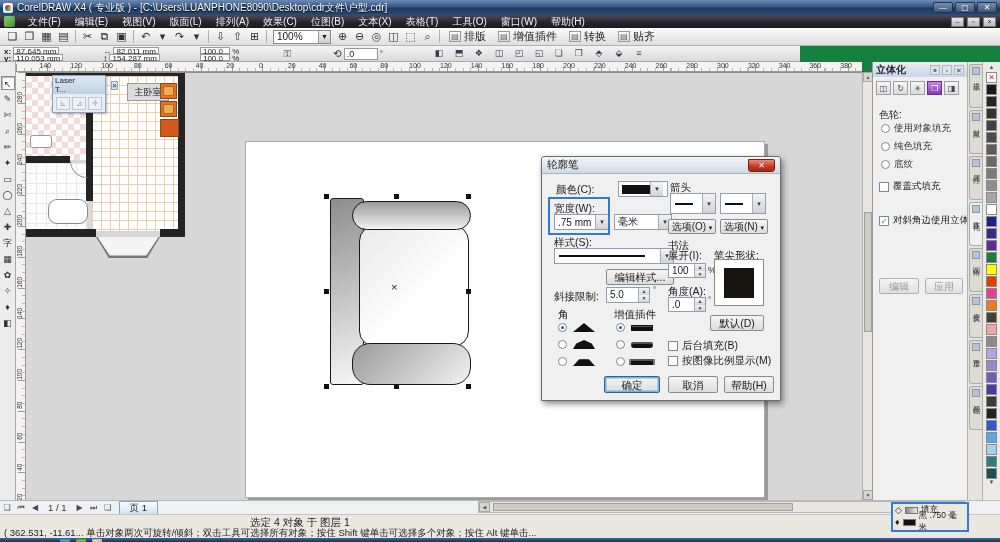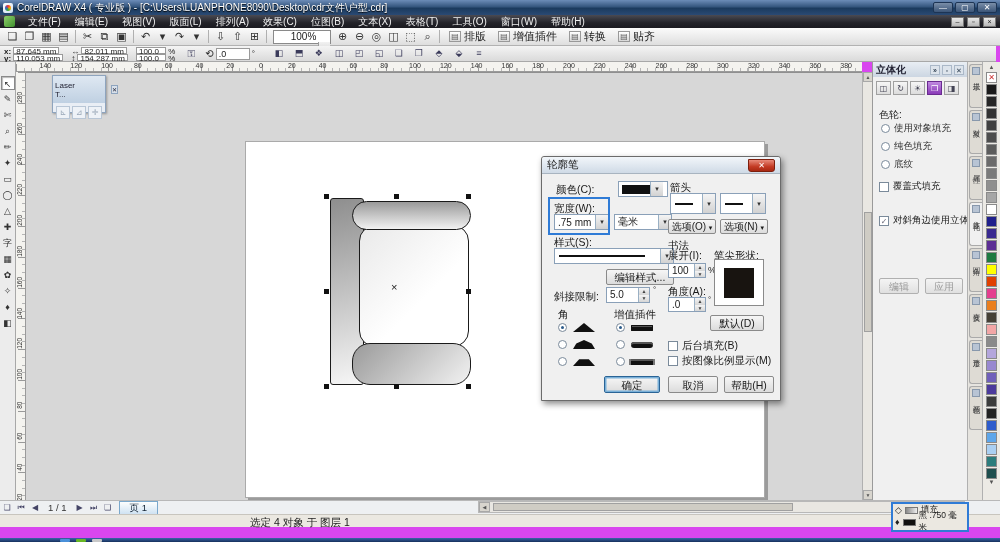--- a/index.html
+++ b/index.html
@@ -1,17 +1,17 @@
 <!DOCTYPE html>
 <html><head>
 <meta charset="utf-8">
 <style>
   * { margin:0; padding:0; box-sizing:border-box; }
   body { font-family:"Liberation Sans","DejaVu Sans",sans-serif; }
-  #root { position:relative; width:1000px; height:542px; background:#d946ef; overflow:hidden; font-size:11px; color:#1a1a1a; }
+  #root { position:relative; width:1000px; height:542px; background:#15803d; overflow:hidden; font-size:11px; color:#1a1a1a; }
 
   
   .titlebar { position:absolute; left:0; top:0; width:1000px; height:15px;
     background:linear-gradient(#6c8cb8 0%, #35567e 45%, #1b3a5e 55%, #2a4a74 100%);
     display:flex; align-items:center; color:#fff; font-size:10px; padding:0 3px; }
   .app-icon { width:10px; height:10px; background:linear-gradient(135deg,#fff,#cfe0f0); border-radius:2px; margin-right:4px; position:relative; }
   .app-icon::after { content:""; position:absolute; left:2px; top:2px; width:6px; height:6px; border-radius:50%; background:conic-gradient(#e33,#fa0,#3a3,#36c,#e33); }
   .titlebar .ttext { flex:1; white-space:nowrap; overflow:hidden; text-shadow:0 1px 1px #000; }
   .winbtns { display:flex; gap:2px; }
   .winbtn { width:20px; height:11px; background:linear-gradient(#7a8ea8,#3b5578); border:1px solid #1d3454; border-radius:2px; color:#fff; font-size:8px; line-height:9px; text-align:center; }
@@ -22,28 +22,28 @@
   .menu-appicon { width:11px; height:11px; margin:0 6px 0 4px; background:linear-gradient(135deg,#8fd06a,#3f8f2f); border-radius:2px; }
   .menu-item { padding:0 7px; height:13px; line-height:13px; white-space:nowrap; }
   .menubar .mdi { margin-left:auto; display:flex; gap:3px; padding-right:4px; }
   .mdibtn { width:13px; height:10px; background:linear-gradient(#e8e8e8,#b8b8b8); border:1px solid #777; font-size:7px; line-height:8px; text-align:center; color:#222; }
 
   
   .toolbar { position:absolute; left:0; top:28px; width:1000px; height:18px;
     background:linear-gradient(#fbfbfb,#dedede); border-bottom:1px solid #b2b2b2; display:flex; align-items:center; padding-left:4px; }
   .tb-icon { width:17px; height:15px; font-size:11px; line-height:15px; text-align:center; color:#333; }
   .tb-sep { width:1px; height:13px; background:#b0b0b0; margin:0 3px; }
-  .zoom-combo { width:58px; height:14px; border:1px solid #8a8a8a; background:#fff; display:flex; align-items:center; font-size:10px; padding-left:3px; margin:15px 3px;flex-direction:column; }
+  .zoom-combo { width:58px; height:14px; border:1px solid #8a8a8a; background:#fff; display:flex; align-items:center; font-size:10px; padding-left:3px; margin:15px 3px; }
   .zoom-combo .arrow { margin-left:auto; width:12px; height:12px; background:linear-gradient(#f2f2f2,#cfcfcf); border-left:1px solid #9a9a9a; font-size:7px; line-height:12px; text-align:center; }
   .tb-textbtn { display:flex; align-items:center; gap:3px; padding:0 6px; height:15px; font-size:11px; color:#222; }
   .tb-textbtn .bicon { width:12px; height:11px; background:linear-gradient(#fff,#d8d8d8); border:1px solid #999; font-size:8px; line-height:10px; text-align:center; color:#555; }
 
   
-  .propbar { position:absolute; left:0; top:46px; width:996px; height:16px;
-    background:linear-gradient(#f4f4f4,#dadada); border-bottom:1px solid #a8a8a8; display:flex; align-items:center; font-size:8px; color:#222; padding-left:4px; }
+  .propbar { position:absolute; left:0; top:46px; width:800px; height:16px;
+    background:linear-gradient(#f4f4f4,#dadada); border-bottom:1px solid #a8a8a8; display:flex; align-items:center; font-size:8px; color:#222; padding-left:4px;gap:32px; }
   .pb-pair { display:flex; flex-direction:column; justify-content:center; line-height:7px; margin-right:8px; white-space:nowrap; }
   .pb-pair span { height:7px; }
   .pb-field { display:inline-block; background:#fff; border:1px solid #9a9a9a; padding:0 2px; min-width:46px; }
   .pb-rot { display:flex; align-items:center; gap:2px; margin:0 6px; }
   .pb-rot .fld { width:34px; height:12px; border:1px solid #9a9a9a; background:#fff; font-size:9px; line-height:11px; padding-left:2px; }
   .pb-icons { display:flex; gap:4px; margin-left:10px; }
   .pb-ico { width:16px; height:13px; font-size:9px; line-height:13px; text-align:center; color:#3a3a5a; }
 
   
   .toolbox { position:absolute; left:0; top:62px; width:16px; height:438px; background:#ececec; border-right:1px solid #a8a8a8; display:flex; flex-direction:column; align-items:center; padding-top:14px; gap:2px; }
@@ -82,21 +82,21 @@
   .fp-cab { position:absolute; background:#e0702a; border:1px solid #8a4a1a; }
   .fp-cab .inner { position:absolute; left:2px; top:2px; right:2px; bottom:2px; background:#f0b050; border:1px solid #a56a20; border-radius:2px; }
   .fp-tub { position:absolute; left:22px; top:126px; width:40px; height:25px; background:#fff; border:1px solid #8a8a8a; border-radius:9px; }
   .fp-sink { position:absolute; left:4px; top:62px; width:22px; height:13px; background:#fff; border:1px solid #999; border-radius:3px; }
   .fp-door { position:absolute; left:44px; top:88px; width:17px; height:17px; border-left:1px solid #9a9a9a; border-bottom:1px solid #9a9a9a; border-bottom-left-radius:17px; }
   .fp-bay-outer { position:absolute; left:70px; top:164px; width:64px; height:21px; background:#777; clip-path:polygon(0 0,100% 0,80% 100%,20% 100%); }
   .fp-bay-inner { position:absolute; left:71.5px; top:164px; width:61px; height:18.5px; background:#f4f4f4; clip-path:polygon(0 0,100% 0,80% 100%,20% 100%); }
 
   
   .laser { position:absolute; left:26px; top:2px; width:54px; height:38px; background:#e9eef5; border:1px solid #8ea4be; box-shadow:1px 1px 2px rgba(0,0,0,.3); }
-  .laser .lt { height:27px; background:linear-gradient(#dfe8f2,#bfd0e2); display:flex; align-items:center; font-size:8px; padding:0 2px; color:#223;gap:36px; }
+  .laser .lt { height:18px; background:linear-gradient(#dfe8f2,#bfd0e2); display:flex; align-items:center; font-size:8px; padding:0 2px; color:#223;gap:36px; }
   .laser .lt .x { margin-left:auto; width:9px; height:9px; background:#d8e0ea; border:1px solid #8ea4be; font-size:6px; line-height:8px; text-align:center; }
   .laser .lbody { display:flex; gap:2px; padding:3px; }
   .laser .lbtn { width:14px; height:13px; background:#eef2f7; border:1px solid #b8c6d6; color:#9aa8b8; font-size:8px; line-height:12px; text-align:center; }
 
   
   .sofa-back { position:absolute; left:304px; top:125px; width:34px; height:187px; background:linear-gradient(165deg,#8e8e8e,#f6f6f6); border:1.5px solid #1a1a1a; border-radius:3px; }
   .sofa-seat { position:absolute; left:333px; top:152px; width:110px; height:122px; background:linear-gradient(135deg,#e9e9e9,#ffffff 60%); border:1.5px solid #1a1a1a; border-radius:16px; }
   .sofa-arm-top { position:absolute; left:326px; top:128px; width:119px; height:29px; background:linear-gradient(180deg,#9a9a9a,#f2f2f2); border:1.5px solid #1a1a1a; border-radius:15px; }
   .sofa-arm-bottom { position:absolute; left:326px; top:270px; width:119px; height:42px; background:linear-gradient(135deg,#9a9a9a,#f2f2f2); border:1.5px solid #1a1a1a; border-radius:18px; }
   .handle { position:absolute; width:5px; height:5px; background:#111; }
@@ -384,20 +384,44 @@
         <span>80</span>
         <span>60</span>
         <span>40</span>
         <span>20</span>
       </div>
   </div>
 
   <div class="canvas">
     <div class="page"></div>
 
+    <div class="floorplan">
+      <div class="fp-bedroom"></div>
+      <div class="fp-bath"></div>
+      <div class="fp-bath2"></div>
+      <div class="fp-wall" style="left:0;top:0;width:159px;height:3px;"></div>
+      <div class="fp-wall" style="left:60px;top:3px;width:7px;height:125px;"></div>
+      <div class="fp-wall" style="left:0;top:83px;width:44px;height:7px;"></div>
+      <div class="fp-wall" style="left:152px;top:3px;width:7px;height:161px;"></div>
+      <div class="fp-wall" style="left:0;top:156px;width:70px;height:8px;"></div>
+      <div class="fp-wall" style="left:134px;top:156px;width:25px;height:8px;"></div>
+      <div class="fp-label">主卧室</div>
+      <div class="fp-cab" style="left:134px;top:10px;width:17px;height:16px;">
+          <div class="inner"></div>
+        </div>
+      <div class="fp-cab" style="left:134px;top:28px;width:17px;height:16px;">
+          <div class="inner"></div>
+        </div>
+      <div class="fp-cab" style="left:134px;top:46px;width:19px;height:18px;background:#d05a1a;"></div>
+      <div class="fp-tub"></div>
+      <div class="fp-sink"></div>
+      <div class="fp-door"></div>
+      <div class="fp-bay-outer"></div>
+      <div class="fp-bay-inner"></div>
+    </div>
 
     <div class="laser">
       <div class="lt">
           <span>Laser T...</span>
         <span class="x">✕</span>
         </div>
       <div class="lbody">
 
       <div class="lbtn">⊾</div>
           <div class="lbtn">⊿</div>
@@ -689,20 +713,21 @@
   </div>
   <div class="hscroll">
     <div class="arr" style="left:0;">◀</div>
     <div class="hthumb"></div>
     <div class="arr" style="right:0;">▶</div>
   </div>
 
   <div class="statusbar">
     <div class="sel">选定 4 对象 于 图层 1</div>
   </div>
+  <div class="hintbar">( 362.531, -11.61... 单击对象两次可旋转/倾斜；双击工具可选择所有对象；按住 Shift 键单击可选择多个对象；按住 Alt 键单击...</div>
 
   <div class="fillinfo">
     <div class="row">
       <span style="font-size:9px;">◇</span>
       <span class="mini-sw" style="background:linear-gradient(90deg,#888,#eee);"></span>
       <span>填充</span>
     </div>
     <div class="row">
       <span style="font-size:9px;">♦</span>
       <span class="mini-sw" style="background:#111;"></span>

